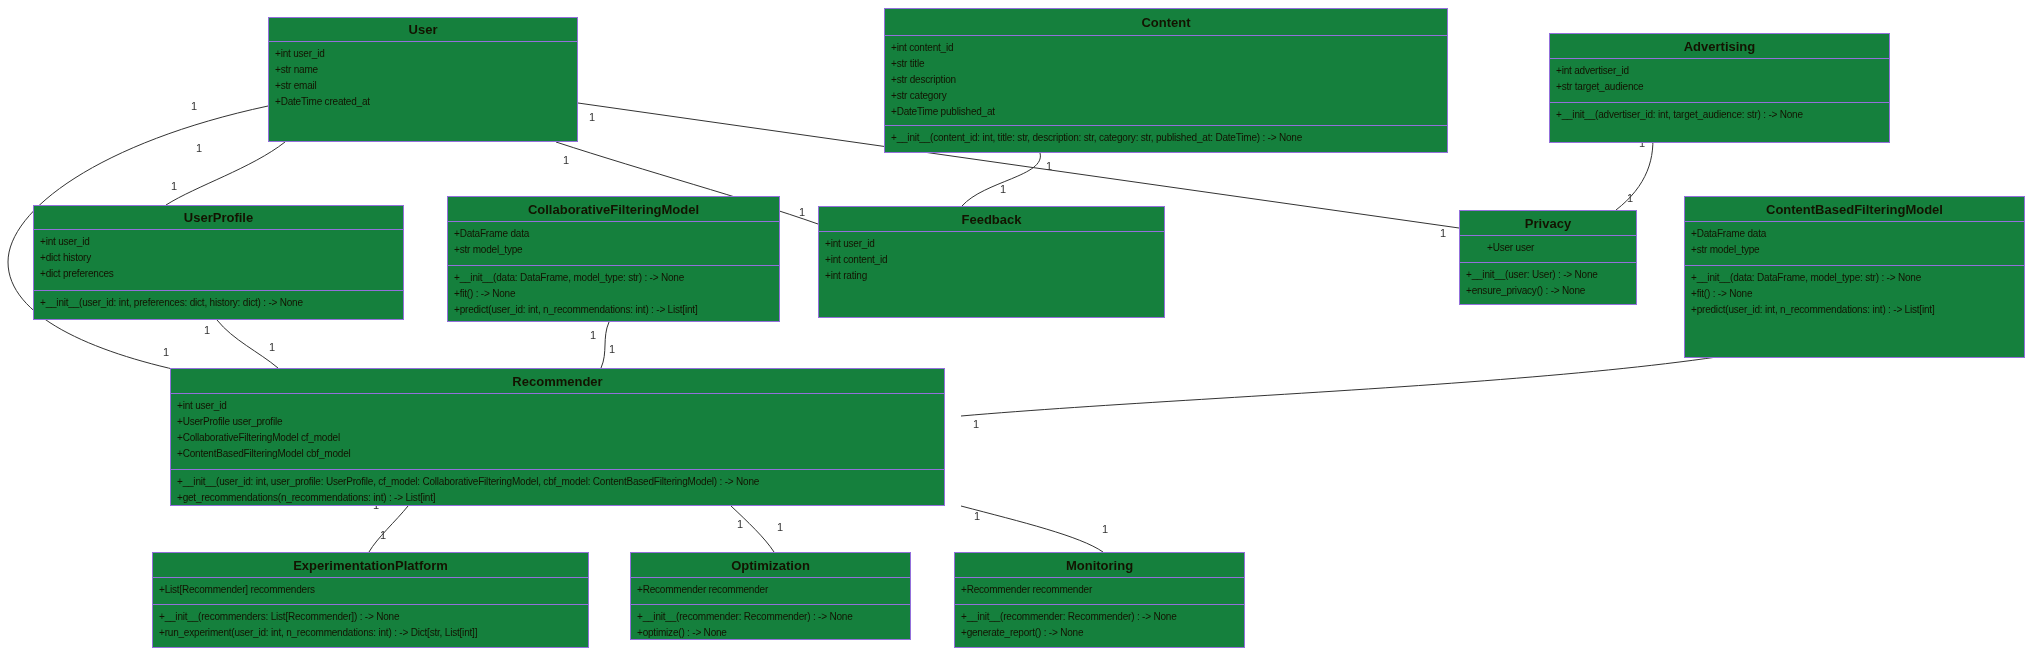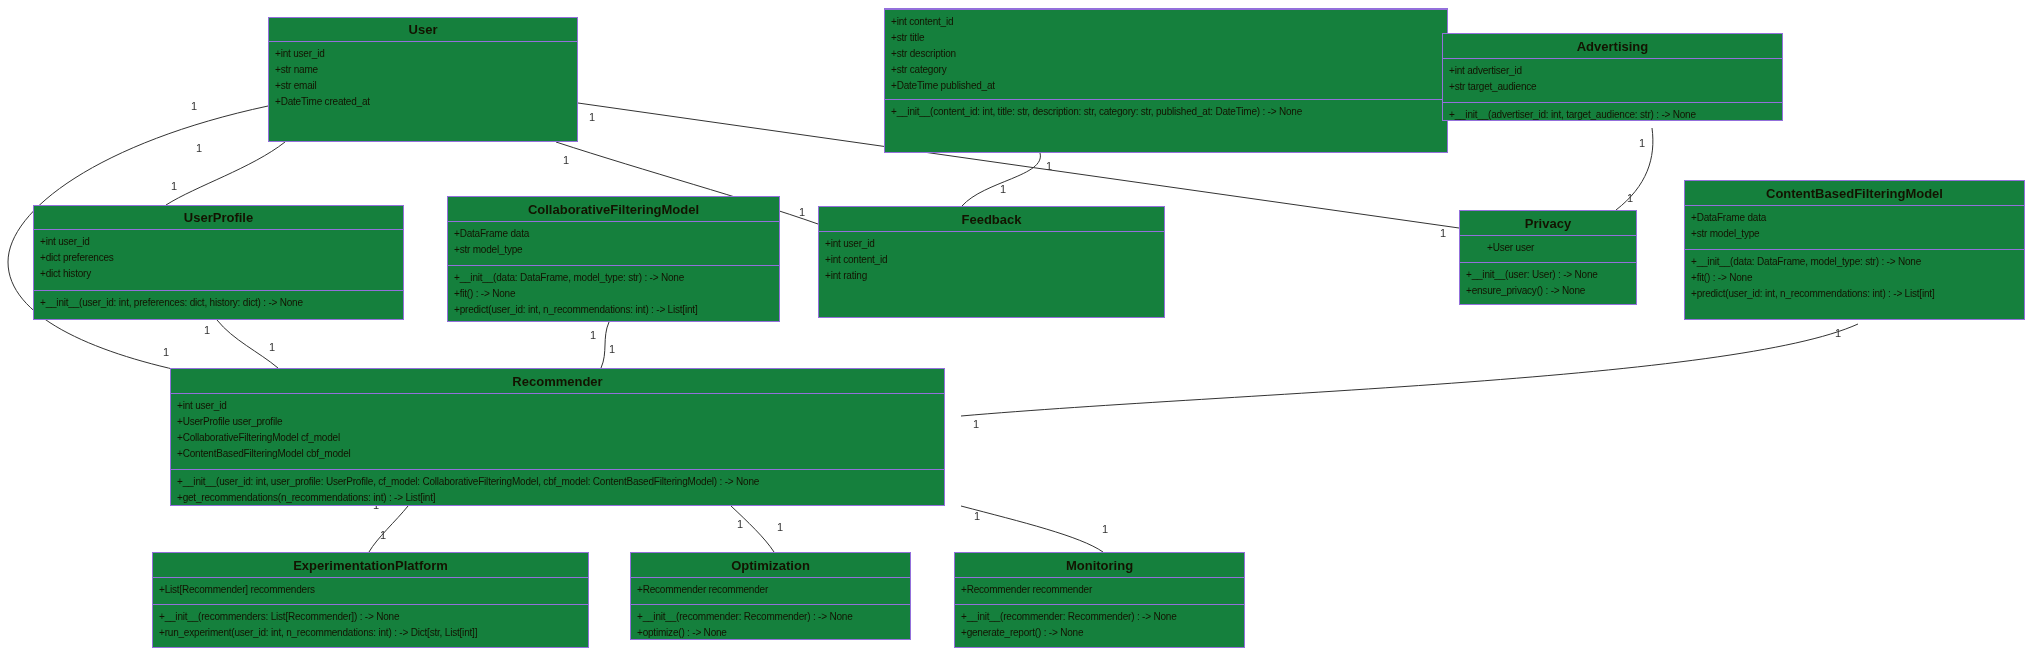--- a/index.html
+++ b/index.html
@@ -83,47 +83,48 @@
       <div class="node" style="left: 268px; top: 17px; width: 310px; height: 125px;">
         <div class="ctitle" style="height: 23px;">User</div>
         <div class="sect" style="height: 78px;">
           <div class="mrow">+int user_id</div>
           <div class="mrow">+str name</div>
           <div class="mrow">+str email</div>
           <div class="mrow">+DateTime created_at</div>
         </div>
       </div>
       <div class="node" style="left: 884px; top: 8px; width: 564px; height: 145px;">
+        <div class="ctitle" style="height: 26px;">Content</div>
         <div class="sect" style="height: 90px;">
           <div class="mrow">+int content_id</div>
           <div class="mrow">+str title</div>
           <div class="mrow">+str description</div>
           <div class="mrow">+str category</div>
           <div class="mrow">+DateTime published_at</div>
         </div>
         <div class="sect" style="height: 29px;">
           <div class="mrow">+__init__(content_id: int, title: str, description: str, category: str, published_at: DateTime) : -&gt; None</div>
         </div>
       </div>
-      <div class="node" style="left: 1442px; top: 33px; width: 341px; height: 88px;">
+      <div class="node" style="left: 1549px; top: 33px; width: 341px; height: 110px;">
         <div class="ctitle" style="height: 24px;">Advertising</div>
         <div class="sect" style="height: 44px;">
           <div class="mrow">+int advertiser_id</div>
           <div class="mrow">+str target_audience</div>
         </div>
         <div class="sect" style="height: 27px;">
           <div class="mrow">+__init__(advertiser_id: int, target_audience: str) : -&gt; None</div>
         </div>
       </div>
       <div class="node" style="left: 33px; top: 205px; width: 371px; height: 115px;">
         <div class="ctitle" style="height: 23px;">UserProfile</div>
         <div class="sect" style="height: 61px;">
           <div class="mrow">+int user_id</div>
+          <div class="mrow">+dict history</div>
           <div class="mrow">+dict preferences</div>
-          <div class="mrow">+dict history</div>
         </div>
         <div class="sect" style="height: 31px;">
           <div class="mrow">+__init__(user_id: int, preferences: dict, history: dict) : -&gt; None</div>
         </div>
       </div>
       <div class="node" style="left: 447px; top: 196px; width: 333px; height: 126px;">
         <div class="ctitle" style="height: 24px;">CollaborativeFilteringModel</div>
         <div class="sect" style="height: 44px;">
           <div class="mrow">+DataFrame data</div>
           <div class="mrow">+str model_type</div>
@@ -145,21 +146,21 @@
       <div class="node" style="left: 1459px; top: 210px; width: 178px; height: 95px;">
         <div class="ctitle" style="height: 24px;">Privacy</div>
         <div class="sect" style="height: 27px; padding-left: 27px;">
           <div class="mrow">+User user</div>
         </div>
         <div class="sect" style="height: 44px;">
           <div class="mrow">+__init__(user: User) : -&gt; None</div>
           <div class="mrow">+ensure_privacy() : -&gt; None</div>
         </div>
       </div>
-      <div class="node" style="left: 1684px; top: 180px; width: 341px; height: 140px;">
+      <div class="node" style="left: 1684px; top: 196px; width: 341px; height: 162px;">
         <div class="ctitle" style="height: 24px;">ContentBasedFilteringModel</div>
         <div class="sect" style="height: 44px;">
           <div class="mrow">+DataFrame data</div>
           <div class="mrow">+str model_type</div>
         </div>
         <div class="sect" style="height: 58px;">
           <div class="mrow">+__init__(data: DataFrame, model_type: str) : -&gt; None</div>
           <div class="mrow">+fit() : -&gt; None</div>
           <div class="mrow">+predict(user_id: int, n_recommendations: int) : -&gt; List[int]</div>
         </div>

